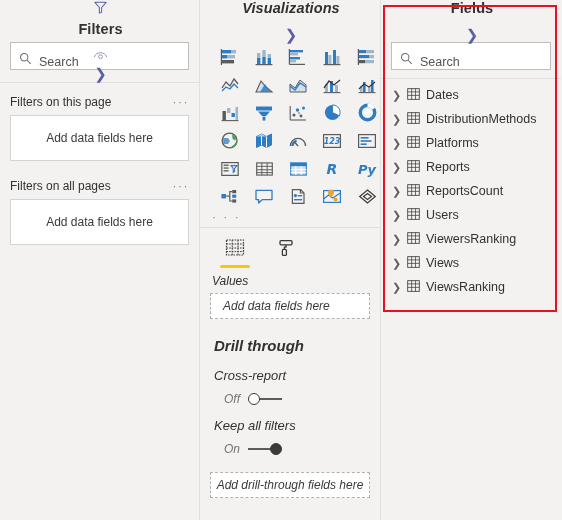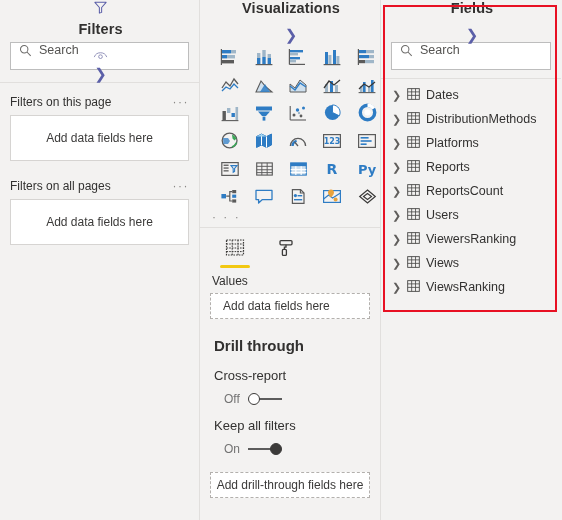--- a/index.html
+++ b/index.html
@@ -12,21 +12,21 @@
   .app {
     position: relative;
     width: 562px; height: 520px;
     display: flex;
     background: #f3f2f1;
   }
 
   
   .panel { position: relative; height: 100%; background: #f3f2f1; }
   .panel-filters { width: 200px; border-right: 1px solid #e1dfdd; }
-  .panel-vis     { width: 181px; border-right: 1px solid #e1dfdd; }
+  .panel-vis     { width: 181px; border-right: 1px solid #e1dfdd; font-style: italic; }
   .panel-fields  { width: 180px; }
 
   .panel-head {
     display: flex; align-items: center;
     height: 40px; padding: 0 10px 0 12px;
     gap: 6px;
     flex-direction: column;
   }
   .panel-title {
     font-size: 14.5px; font-weight: bold; color: #323130;
@@ -40,21 +40,21 @@
     color: #605e9e;
   }
   .chev { color: #5b5fa8; font-size: 15px; line-height: 1; font-family: "DejaVu Sans", sans-serif; }
 
   
   .searchbox {
     margin: 2px 10px 0 10px;
     height: 28px;
     background: #ffffff;
     border: 1px solid #bdbdbd;
-    display: flex; align-items: flex-start;
+    display: flex; align-items: flex-end;
     gap: 7px; padding: 0 8px;
   }
   .searchbox .ph {
     font-size: 12.5px; color: #555452;
   }
   .mag { flex: 0 0 auto; }
 
   
   .filters-sep {
     margin-top: 12px;

